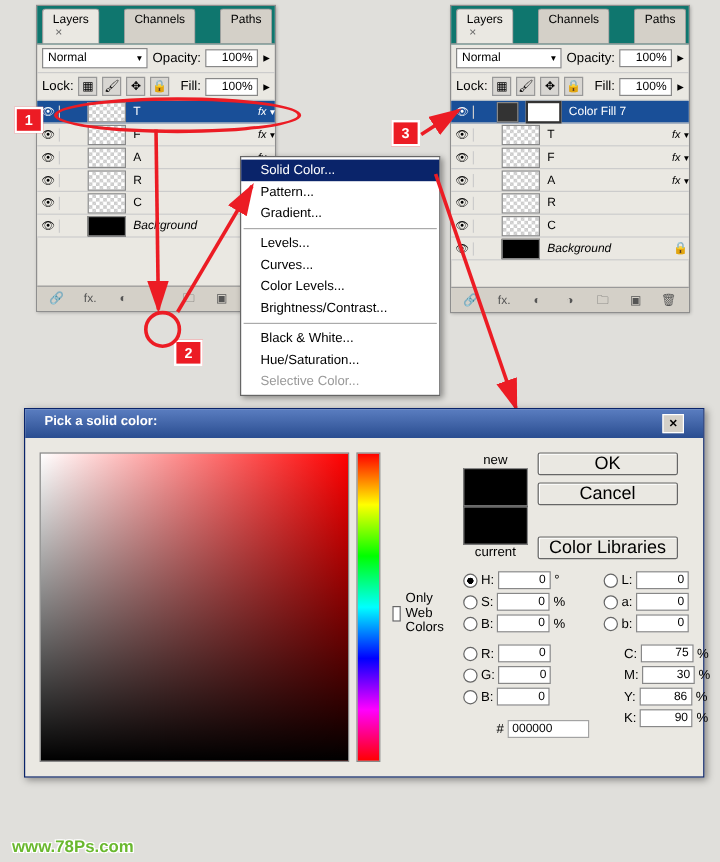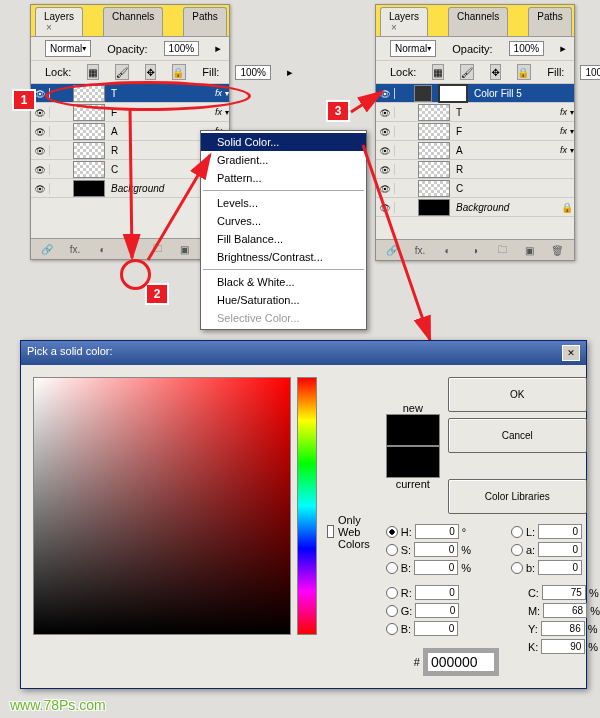--- a/index.html
+++ b/index.html
@@ -1,21 +1,21 @@
 <!DOCTYPE html>
 <html><head>
 <meta charset="utf-8">
 <style>
 body{margin:0;background:#e0dfdb;font-family:Tahoma,Arial,sans-serif;font-size:11px;color:#000;width:600px;height:718px;position:relative;overflow:hidden}
 .panel{position:absolute;background:#eae8e2;border:1px solid #8e8e8e;box-shadow:1px 1px 3px rgba(0,0,0,.3)}
-.tabs{display:flex;background:#fde047;padding:2px 4px 0;gap:20px;border-bottom:1px solid #999}
+.tabs{display:flex;background:#0f766e;padding:2px 4px 0;gap:20px;border-bottom:1px solid #999}
 .tab{padding:3px 8px;background:#eae8e2;border:1px solid #999;border-bottom:none;border-radius:3px 3px 0 0;font-size:10px;cursor:pointer}
 .tab.inactive{background:#d4d0c8}
 .tab-x{color:#666;margin-left:2px}
-.panel-row{display:flex;align-items:center;padding:3px 14px;border-bottom:1px solid #ccc;gap:16px}
+.panel-row{display:flex;align-items:center;padding:3px 4px;border-bottom:1px solid #ccc;gap:4px}
 .dropdown{flex:1;border:1px solid #888;background:#fff;padding:2px 4px;font-size:10px;display:flex;justify-content:space-between;align-items:center}
 .dropdown:after{content:"▾";font-size:8px}
 .opacity-box,.fill-box{border:1px solid #888;background:#fff;padding:1px 4px;font-size:10px;width:34px;text-align:right}
 .icon-sm{width:14px;height:14px;display:inline-flex;align-items:center;justify-content:center;font-size:10px;border:1px solid #999;background:#d8d6d2}
 .layer-list{background:#eae8e2}
 .layer{display:flex;align-items:center;border-bottom:1px solid #ccc;height:18px;font-size:10px}
 .layer.sel{background:#194f98;color:#fff}
 .eye{width:18px;text-align:center;border-right:1px solid #ccc}
 .eye:before{content:"👁";font-size:9px}
 .link{width:18px;border-right:1px solid #ccc}
@@ -30,41 +30,41 @@
 .bottom-bar{display:flex;justify-content:space-around;padding:3px;background:#d4d0c8;border-top:1px solid #999}
 .bb{width:16px;height:14px;display:flex;align-items:center;justify-content:center;font-size:10px;color:#555}
 .context-menu{position:absolute;left:200px;top:130px;width:165px;background:#fff;border:1px solid #666;box-shadow:2px 2px 5px rgba(0,0,0,.4);padding:2px 0}
 .menu-item{padding:3px 16px;font-size:11px}
 .menu-item.sel{background:#0a246a;color:#fff}
 .menu-sep{height:1px;background:#aaa;margin:3px 2px}
 .step{position:absolute;width:20px;height:18px;background:#ec1c24;color:#fff;border:2px solid #fff;display:flex;align-items:center;justify-content:center;font-weight:bold;font-size:12px}
 .red-circle{position:absolute;border:3px solid #ec1c24;border-radius:50%}
 .red-ellipse{position:absolute;border:3px solid #ec1c24;border-radius:50%}
 .dialog{position:absolute;left:20px;top:340px;width:565px;background:#eae8e2;border:1px solid #0a246a;box-shadow:2px 2px 6px rgba(0,0,0,.4)}
-.titlebar{background:linear-gradient(#5a7dc0,#2a4d90);color:#fff;padding:4px 6px;font-size:11px;font-weight:normal;display:flex;justify-content:space-between}
+.titlebar{background:linear-gradient(#5a7dc0,#2a4d90);color:#fff;padding:4px 16px;font-size:11px;font-weight:bold;display:flex;justify-content:space-between}
 .closex{background:#d4d0c8;color:#000;width:16px;height:14px;text-align:center;border:1px solid #fff;font-size:9px;line-height:14px}
 .dlg-body{display:flex;padding:12px;gap:10px}
 .picker-box{width:256px;height:256px;border:1px solid #888;background:linear-gradient(to bottom,rgba(0,0,0,0),#000),linear-gradient(to right,#fff,#f00)}
 .hue-strip{width:18px;height:256px;border:1px solid #888;background:linear-gradient(to bottom,#f00,#ff0,#0f0,#0ff,#00f,#f0f,#f00)}
 .right-col{flex:1;display:flex;flex-direction:column;gap:4px}
 .swatch-area{display:flex;gap:8px;align-items:center}
 .swatch-stack{display:flex;flex-direction:column;align-items:center}
 .sw{width:52px;height:30px;background:#000;border:1px solid #888}
-.btn{background:#eae8e2;border:1px solid #666;border-radius:2px;padding:11px;width:115px;font-size:10px;text-align:center;box-shadow:inset 1px 1px #fff}
+.btn{background:#eae8e2;border:1px solid #666;border-radius:2px;padding:0;width:115px;font-size:15px;text-align:center;box-shadow:inset 1px 1px #fff}
 .btns{display:flex;flex-direction:column;gap:6px;align-items:flex-end}
 .fields{display:flex;gap:12px;margin-top:6px}
 .fcol{display:flex;flex-direction:column;gap:3px}
 .frow{display:flex;align-items:center;gap:3px;font-size:11px}
 .radio{width:10px;height:10px;border:1px solid #666;border-radius:50%;background:#fff}
 .radio.on{background:radial-gradient(#000 0 35%,#fff 40% 100%)}
 .numbox{border:1px solid #888;background:#fff;width:36px;padding:1px 3px;font-size:10px;text-align:right}
-.hexbox{border:5px solid #a3a3a3;background:#fff;width:60px;padding:1px 3px;font-size:14px}
+.hexbox{border:1px solid #a3a3a3;background:#fff;width:60px;padding:1px 3px;font-size:10px}
 .webcolors{display:flex;align-items:center;gap:4px;margin-top:10px;font-size:11px}
 .cb{width:11px;height:11px;border:1px solid #666;background:#fff}
-.watermark{position:absolute;left:10px;bottom:5px;font-size:14px;font-weight:normal;color:#6ab82f;text-shadow:1px 1px #fff,-1px -1px #fff,1px -1px #fff,-1px 1px #fff}
+.watermark{position:absolute;left:10px;bottom:5px;font-size:14px;font-weight:bold;color:#6ab82f;text-shadow:1px 1px #fff,-1px -1px #fff,1px -1px #fff,-1px 1px #fff}
 svg.arrow-line{position:absolute;top:0;left:0;width:600px;height:718px;pointer-events:none}
 </style>
 </head>
 <body>
 
 <div class="panel" style="left:30px;top:4px;width:198px">
   <div class="tabs">
     <div class="tab"><span>Layers</span><span class="tab-x"> ×</span></div>
     <div class="tab inactive">Channels</div>
     <div class="tab inactive">Paths</div>
@@ -163,21 +163,21 @@
     <span style="margin-left:auto">Fill:</span>
     <div class="fill-box">100%</div>
     <span>▸</span>
   </div>
   <div class="layer-list">
     <div class="layer sel">
         <div class="eye"></div>
         <div class="link"></div>
         <div class="mask-adj"></div>
         <div class="thumb mask"></div>
-        <div class="lname">Color Fill 5</div>
+        <div class="lname">Color Fill 7</div>
       </div>
     <div class="layer">
         <div class="eye"></div>
         <div class="link"></div>
         <div class="thumb checker"></div>
         <div class="lname">T</div>
         <span class="fx">fx</span>
         <span class="arrow">▾</span>
       </div>
     <div class="layer">
@@ -223,26 +223,26 @@
     <span class="bb">◐</span>
     <span class="bb">◑</span>
     <span class="bb">🗀</span>
     <span class="bb">▣</span>
     <span class="bb">🗑</span>
   </div>
 </div>
 
 <div class="context-menu">
   <div class="menu-item sel">Solid Color...</div>
+  <div class="menu-item">Pattern...</div>
   <div class="menu-item">Gradient...</div>
-  <div class="menu-item">Pattern...</div>
   <div class="menu-sep"></div>
   <div class="menu-item">Levels...</div>
   <div class="menu-item">Curves...</div>
-  <div class="menu-item">Fill Balance...</div>
+  <div class="menu-item">Color Levels...</div>
   <div class="menu-item">Brightness/Contrast...</div>
   <div class="menu-sep"></div>
   <div class="menu-item">Black &amp; White...</div>
   <div class="menu-item">Hue/Saturation...</div>
   <div class="menu-item" style="color:#999">Selective Color...</div>
 </div>
 
 <div class="step" style="left:12px;top:89px">1</div>
 <div class="step" style="left:145px;top:283px">2</div>
 <div class="step" style="left:326px;top:100px">3</div>
@@ -354,21 +354,21 @@
           <div style="height:4px"></div>
           <div class="frow">
               <span style="width:14px"></span>
               <span>C:</span>
               <div class="numbox">75</div>
               <span>%</span>
             </div>
           <div class="frow">
               <span style="width:14px"></span>
               <span>M:</span>
-              <div class="numbox">68</div>
+              <div class="numbox">30</div>
               <span>%</span>
             </div>
           <div class="frow">
               <span style="width:14px"></span>
               <span>Y:</span>
               <div class="numbox">86</div>
               <span>%</span>
             </div>
           <div class="frow">
               <span style="width:14px"></span>

